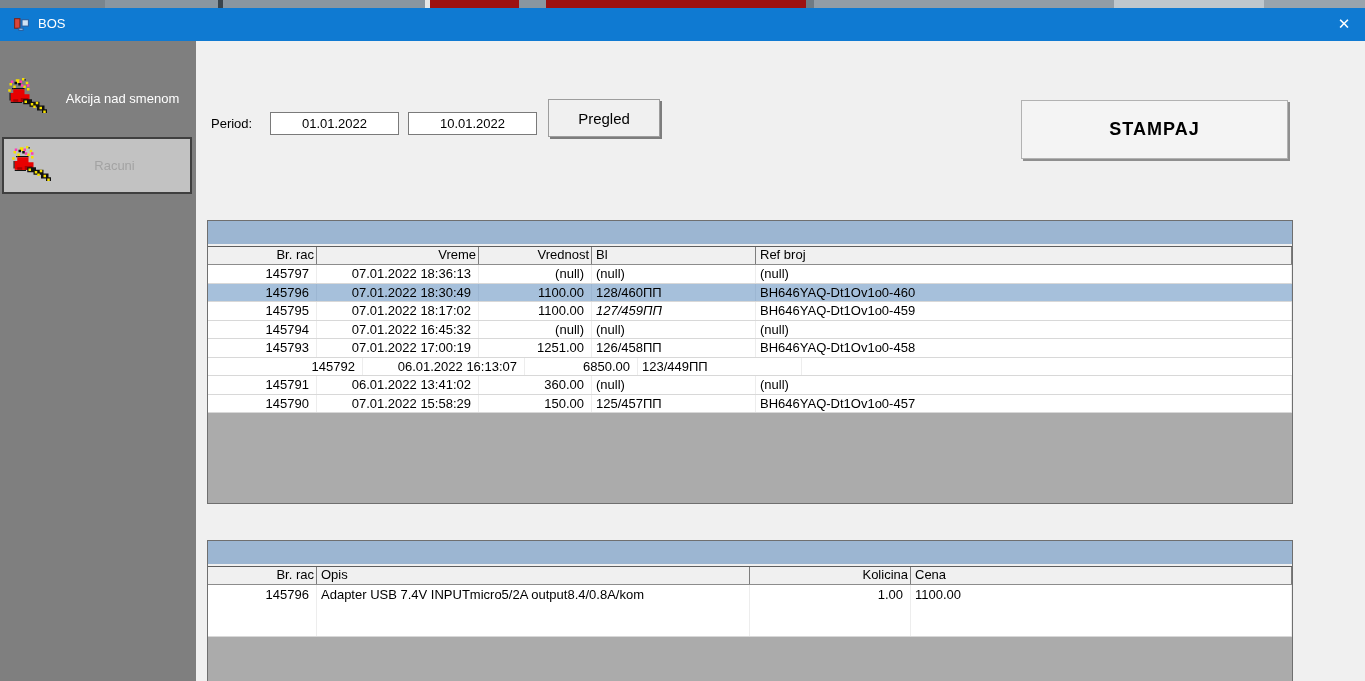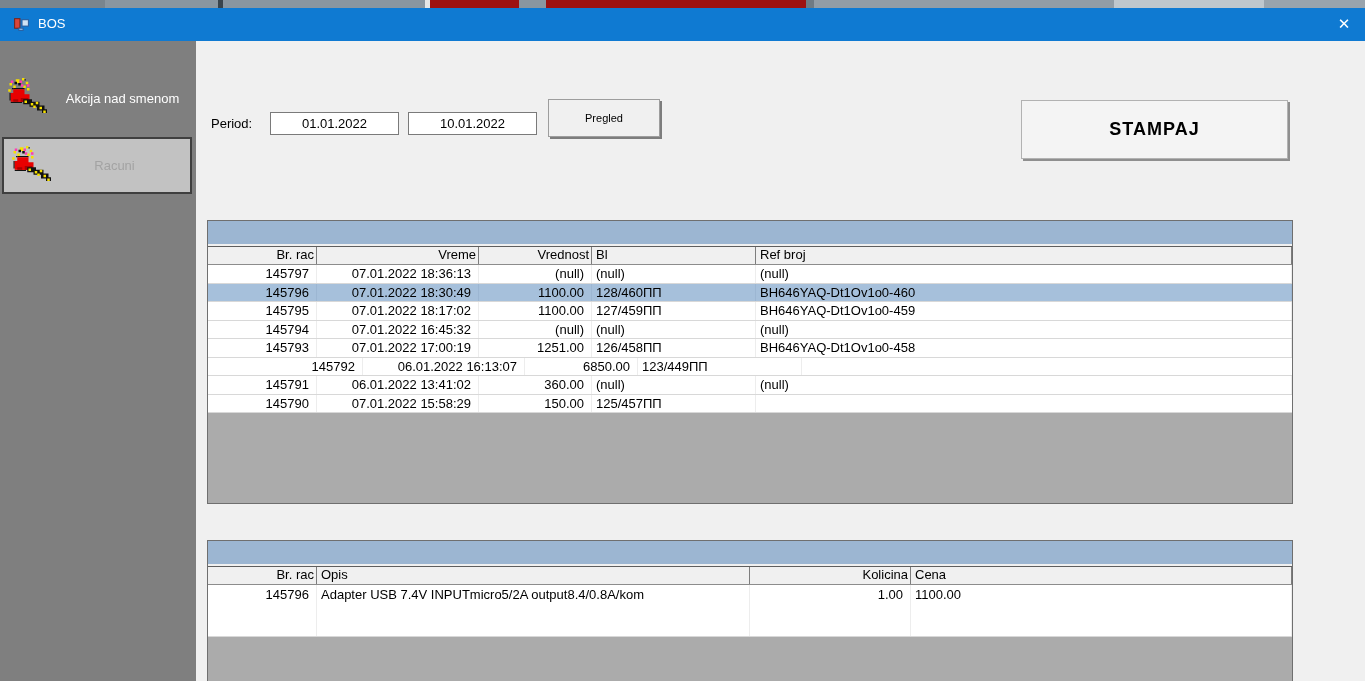--- a/index.html
+++ b/index.html
@@ -25,21 +25,21 @@
   .side-icon { width:44px; height:40px; margin-left:5px; flex:0 0 44px; }
   .item-akcija .side-label { flex:1; text-align:center; color:#ffffff; }
   .item-racuni .side-label { flex:1; text-align:center; color:#a3a3a3; margin-left:-14px; }
 
   
   .period-label { position:absolute; left:211px; top:116px; }
   .date-input { position:absolute; top:112px; width:129px; height:23px; border:1px solid #7a7a7a; background:#fff; text-align:center; font-family:"Liberation Sans", sans-serif; font-size:13px; }
   .date-from { left:270px; }
   .date-to { left:408px; }
   .btn3d { background:#f0f0f0; border:1px solid #9d9d9d; box-shadow:2px 2px 0 0 #7d7d7d; font-family:"Liberation Sans", sans-serif; cursor:default; }
-  .pregled-btn { position:absolute; left:548px; top:99px; width:112px; height:38px; font-size:11px; }
+  .pregled-btn { position:absolute; left:548px; top:99px; width:112px; height:38px; font-size:15px; }
   .stampaj-btn { position:absolute; left:1021px; top:100px; width:267px; height:59px; background:#f4f4f4; border:1px solid #b2b2b2; box-shadow:2px 2px 0 0 #8f8f8f; font-weight:bold; font-size:18px; letter-spacing:1px; }
 
   
   .grid { position:absolute; left:207px; width:1086px; border:1px solid #6f6f6f; background:#ababab; display:flex; flex-direction:column; }
   .grid1 { top:220px; height:284px; }
   .grid2 { top:540px; height:141px; border-bottom:none; }
   .caption-band { height:23px; background:#9cb6d2; flex:0 0 auto; }
   .grid-spacer { height:2px; background:#f0f0f0; flex:0 0 auto; }
   .ghead { height:19px; background:#f0f0f0; border-top:1px solid #5e5e5e; border-bottom:1px solid #8c8c8c; display:flex; flex:0 0 auto; }
   .hcell { height:100%; line-height:16px; border-right:1px solid #7d7d7d; overflow:hidden; white-space:nowrap; }
@@ -195,21 +195,21 @@
         <div class="tcell ar" style="width: 109px;">145796</div>
         <div class="tcell ar" style="width: 162px;">07.01.2022 18:30:49</div>
         <div class="tcell ar" style="width: 113px;">1100.00</div>
         <div class="tcell al" style="width: 164px;">128/460ПП</div>
         <div class="tcell al" style="width: 536px;">BH646YAQ-Dt1Ov1o0-460</div>
       </div>
       <div class="trow" style="height: 18.5px;">
         <div class="tcell ar" style="width: 109px;">145795</div>
         <div class="tcell ar" style="width: 162px;">07.01.2022 18:17:02</div>
         <div class="tcell ar" style="width: 113px;">1100.00</div>
-        <div class="tcell al" style="width: 164px;">127/459ПП</div>
+        <div class="tcell al" style="width: 164px; font-style: italic;">127/459ПП</div>
         <div class="tcell al" style="width: 536px;">BH646YAQ-Dt1Ov1o0-459</div>
       </div>
       <div class="trow" style="height: 18.5px;">
         <div class="tcell ar" style="width: 109px;">145794</div>
         <div class="tcell ar" style="width: 162px;">07.01.2022 16:45:32</div>
         <div class="tcell ar" style="width: 113px;">(null)</div>
         <div class="tcell al" style="width: 164px;">(null)</div>
         <div class="tcell al" style="width: 536px;">(null)</div>
       </div>
       <div class="trow" style="height: 18.5px;">
@@ -230,20 +230,21 @@
         <div class="tcell ar" style="width: 162px;">06.01.2022 13:41:02</div>
         <div class="tcell ar" style="width: 113px;">360.00</div>
         <div class="tcell al" style="width: 164px;">(null)</div>
         <div class="tcell al" style="width: 536px;">(null)</div>
       </div>
       <div class="trow" style="height: 18.5px;">
         <div class="tcell ar" style="width: 109px;">145790</div>
         <div class="tcell ar" style="width: 162px;">07.01.2022 15:58:29</div>
         <div class="tcell ar" style="width: 113px;">150.00</div>
         <div class="tcell al" style="width: 164px;">125/457ПП</div>
+        <div class="tcell al" style="width: 536px;">BH646YAQ-Dt1Ov1o0-457</div>
       </div>
     </div>
 </div>
 
 <div class="grid grid2">
   <div class="caption-band"></div>
   <div class="grid-spacer"></div>
   <div class="ghead" id="g2-header">
       <div class="hcell ar" style="width: 109px;">Br. rac</div>
       <div class="hcell al" style="width: 433px;">Opis</div>

